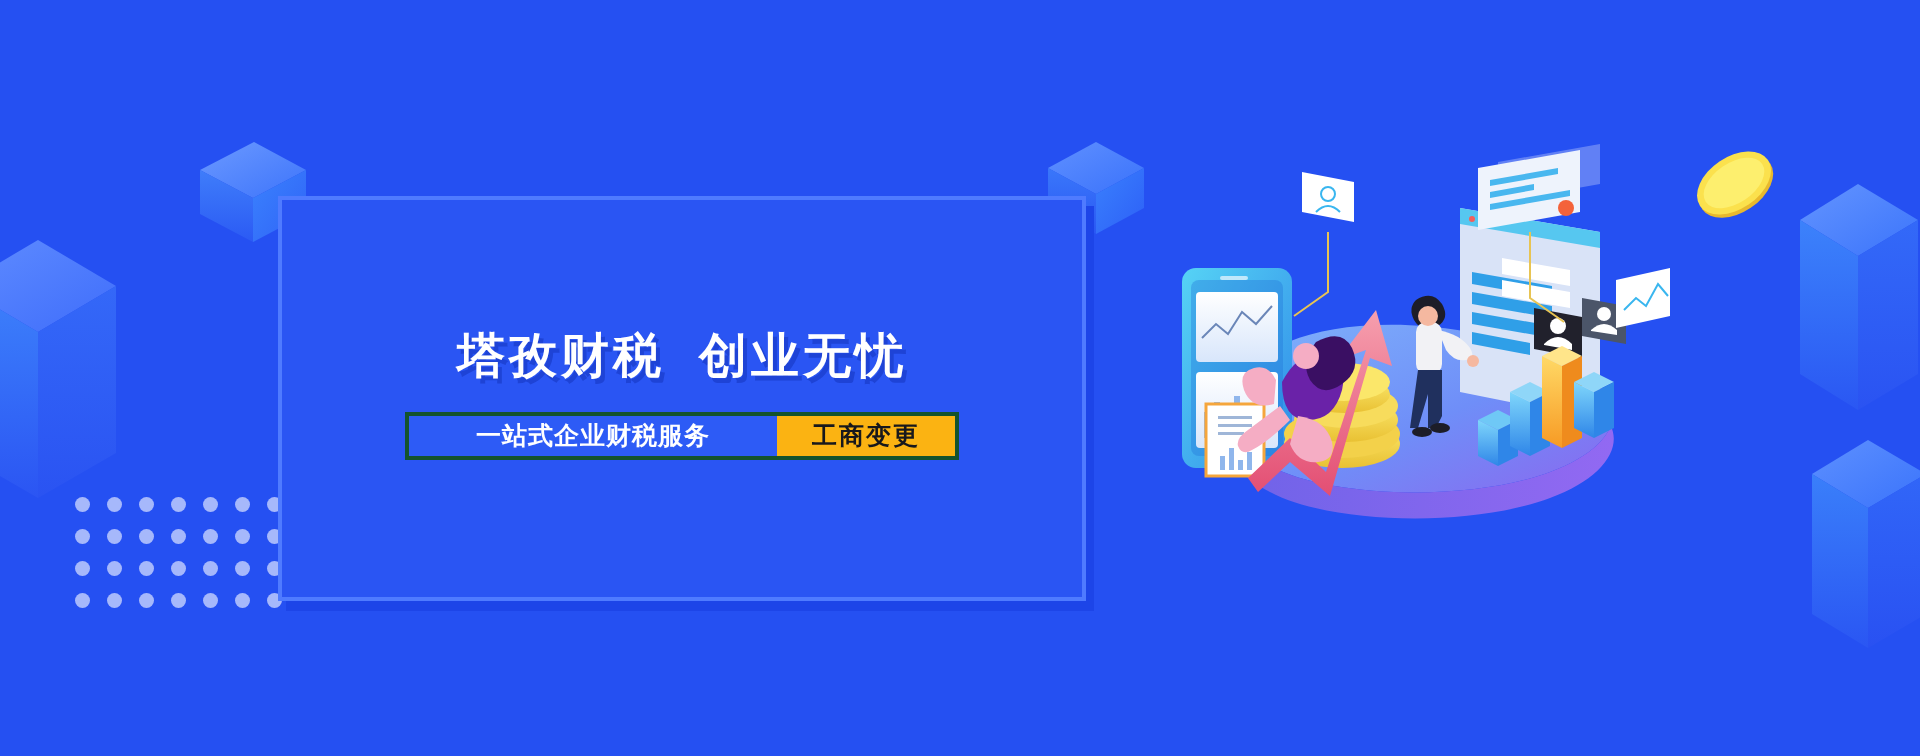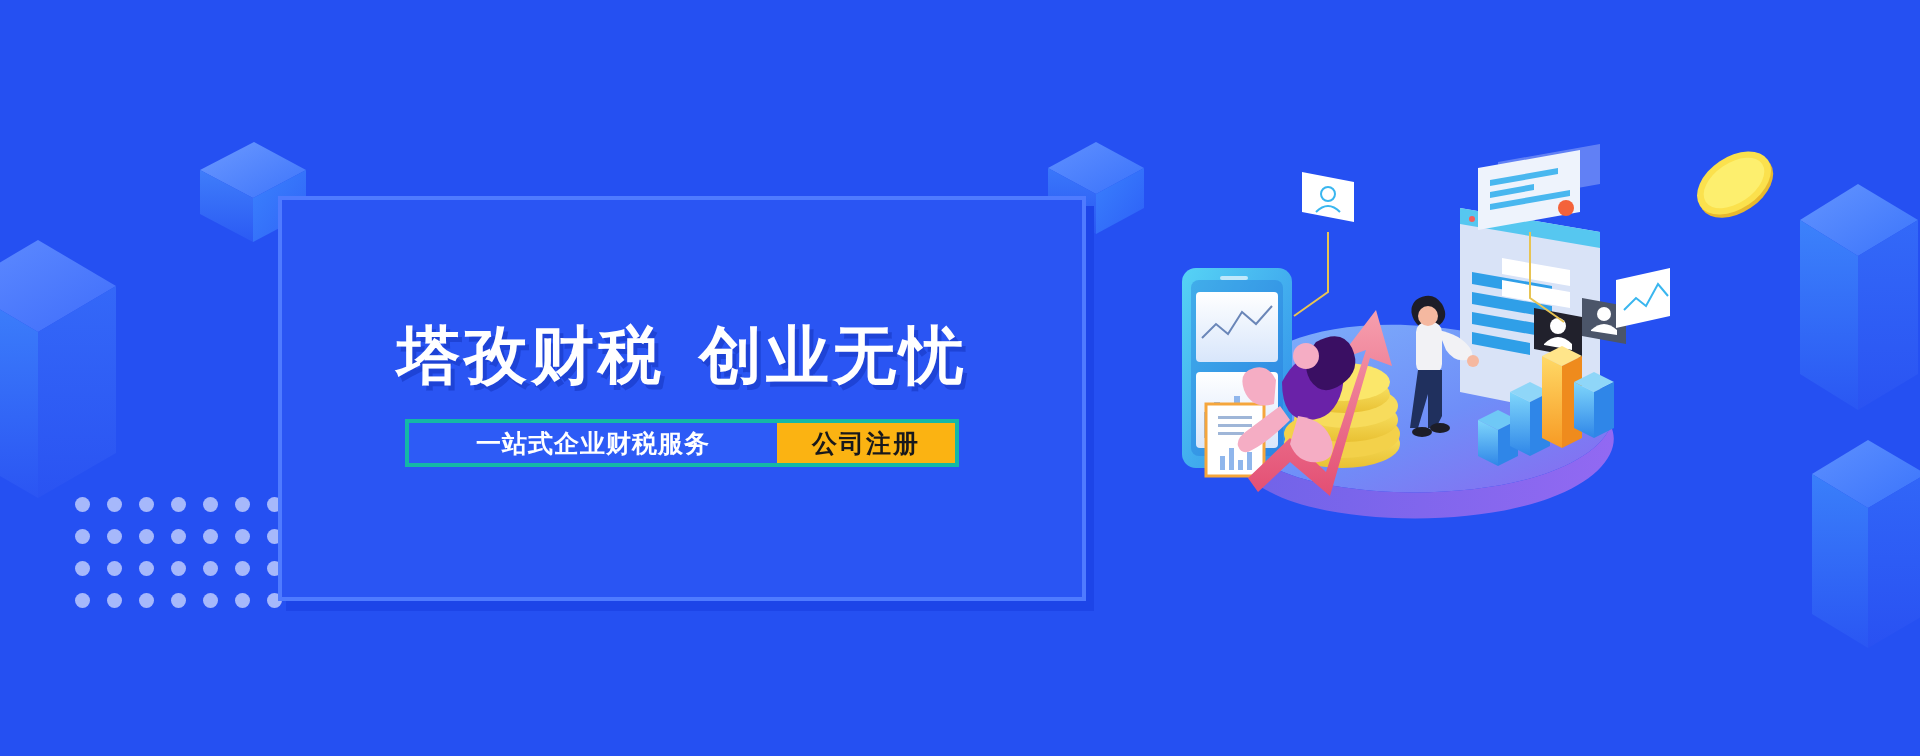--- a/index.html
+++ b/index.html
@@ -42,21 +42,21 @@
     border:4px solid #4f7bff;
   }
   #frame-inner{
     position:absolute; inset:0;
     display:flex; flex-direction:column;
     align-items:center; justify-content:center;
   }
 
   .headline{
     color:#ffffff;
-    font-size:63px;
+    font-size:48px;
     line-height:1;
     font-weight:700;
     letter-spacing:4px;
     white-space:nowrap;
     text-shadow:4px 5px 0 rgba(20,52,190,.55);
     margin-top:-6px;
   }
   .headline .gap{ display:inline-block; width:34px; }
 
   .subline{
@@ -66,21 +66,21 @@
     letter-spacing:1px;
     white-space:nowrap;
     margin-top:28px;
     text-shadow:2px 2px 0 rgba(20,52,190,.45);
   }
 
   .cta-row{
     margin-top:32px;
     display:flex;
     align-items:stretch;
-    background:#14b8a6;
+    background:#14532d;
     padding:4px;
     height:48px;
     width:554px;
   }
   .cta-tag{
     flex:0 0 368px;
     background:#2d5bf6;
     color:#ffffff;
     font-size:25px;
     font-weight:700;
@@ -447,19 +447,19 @@
   <div id="frame">
     <div id="frame-inner">
 
       <div class="headline">
         <span>塔孜财税</span><span class="gap"></span><span>创业无忧</span>
       </div>
 
 
       <div class="cta-row">
         <div class="cta-tag">一站式企业财税服务</div>
-        <div class="cta-btn">公司注册</div>
+        <div class="cta-btn">工商变更</div>
       </div>
 
     </div>
   </div>
 
 </div>
 
 </body></html>

